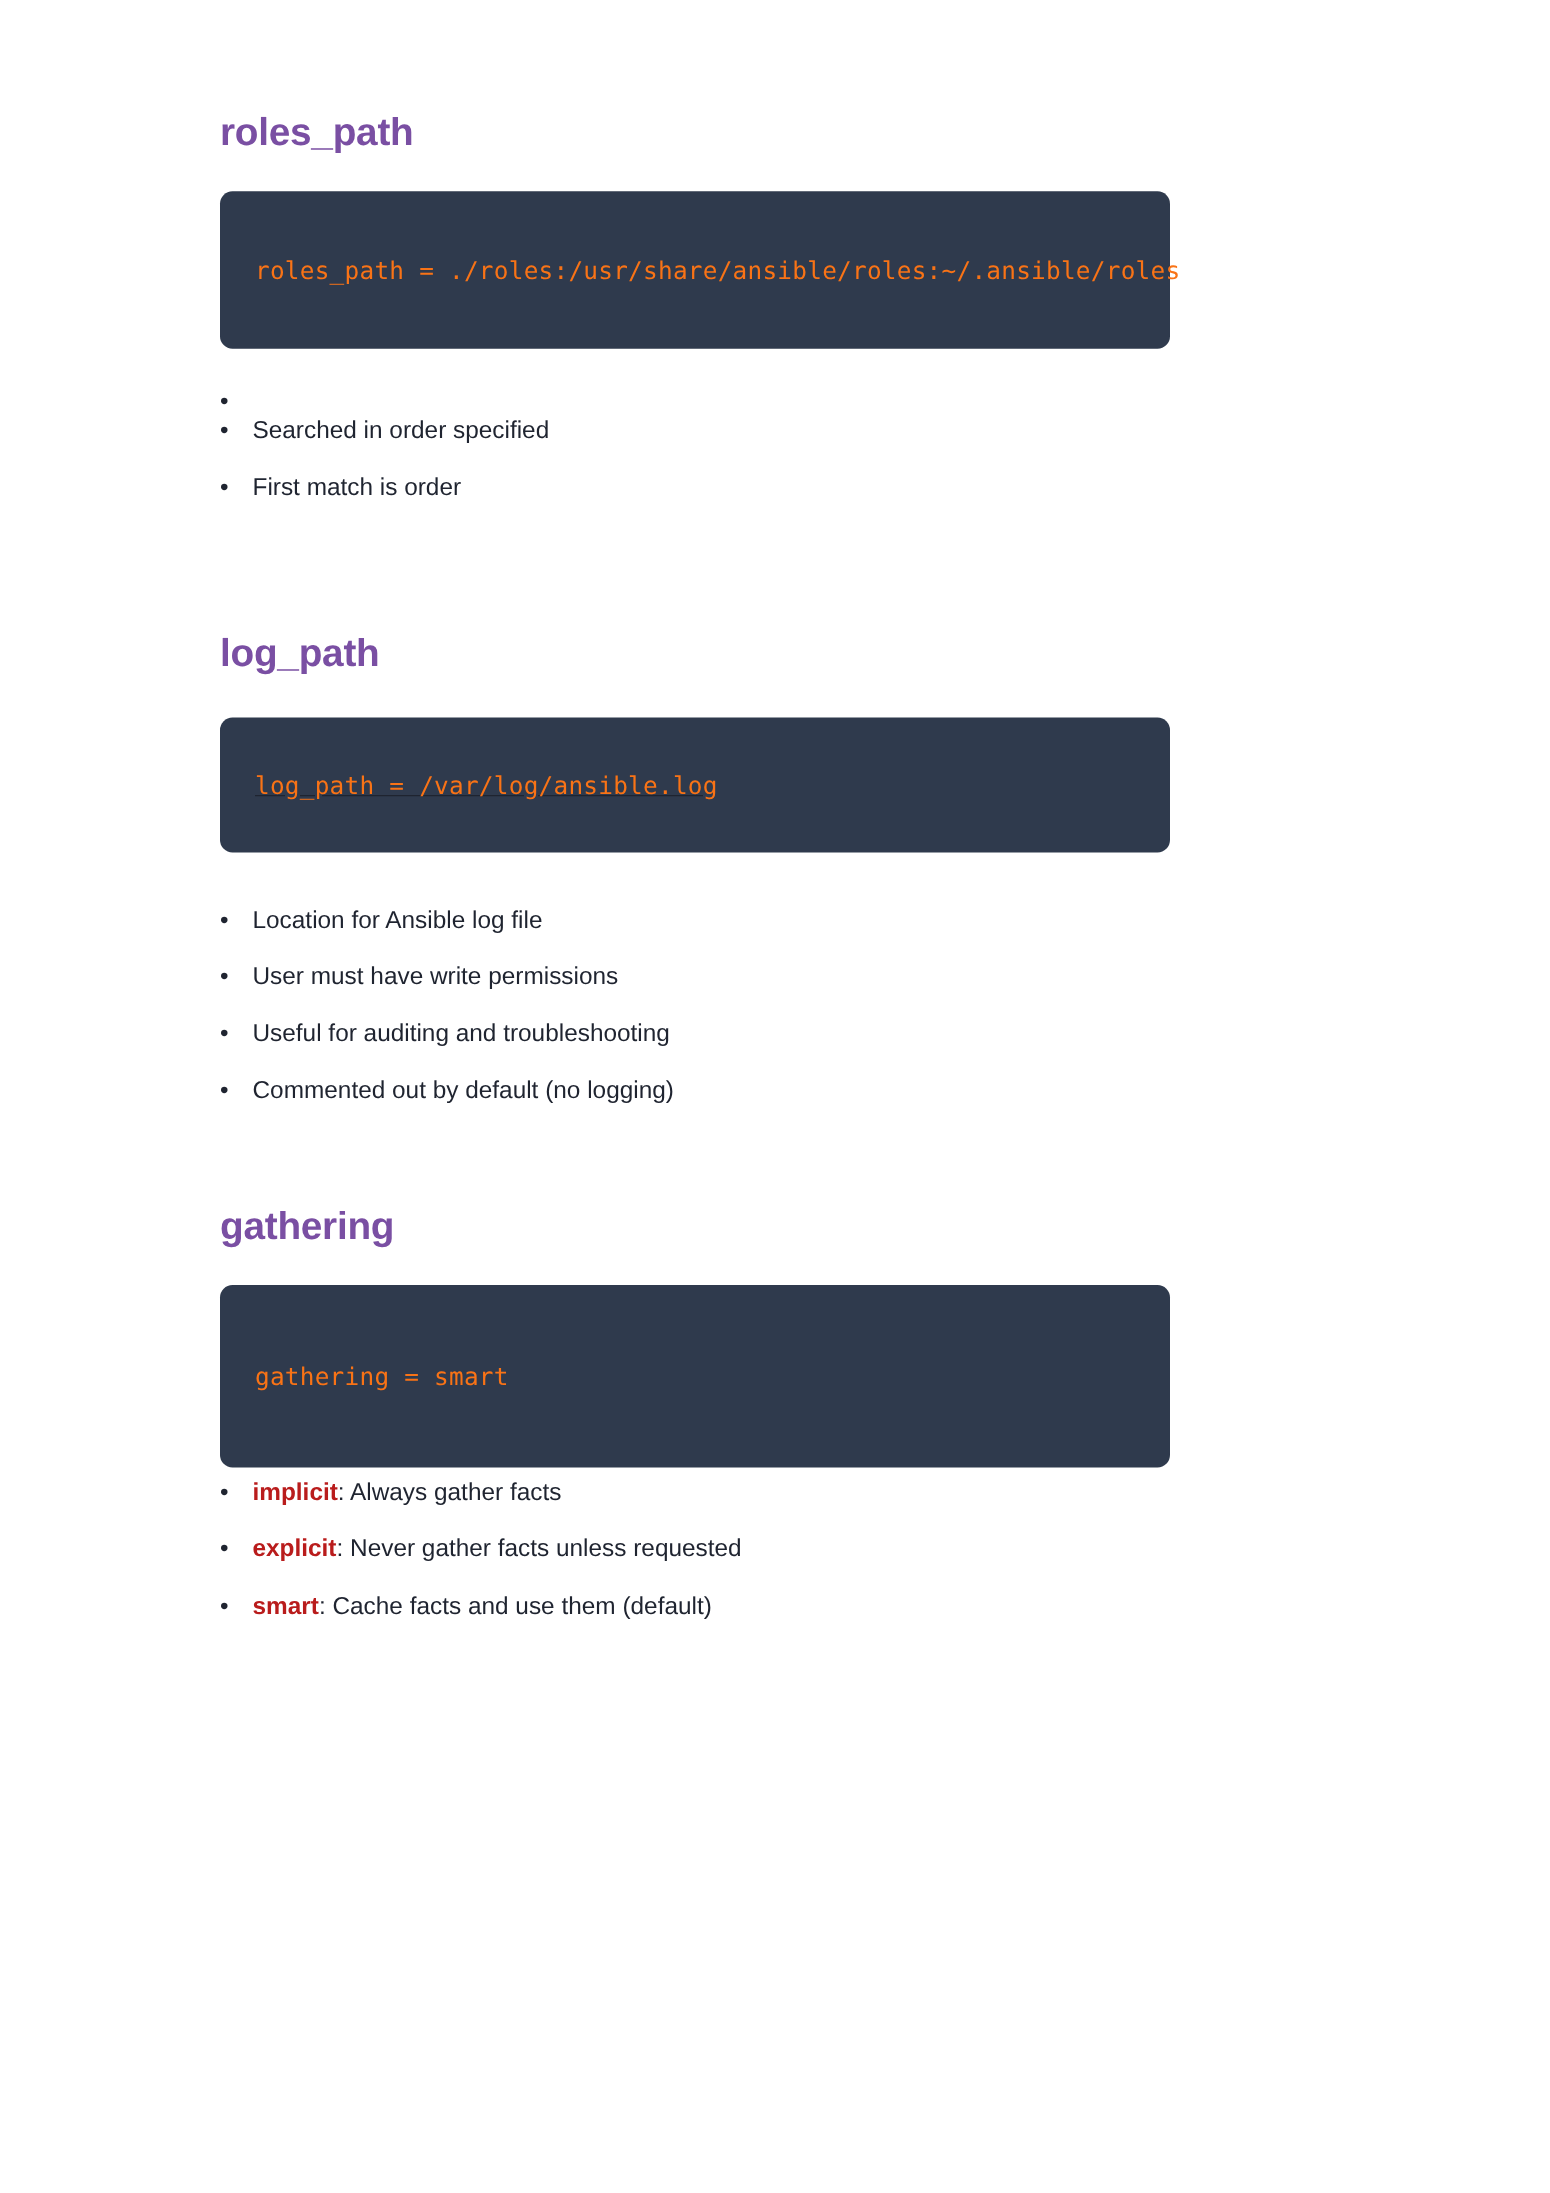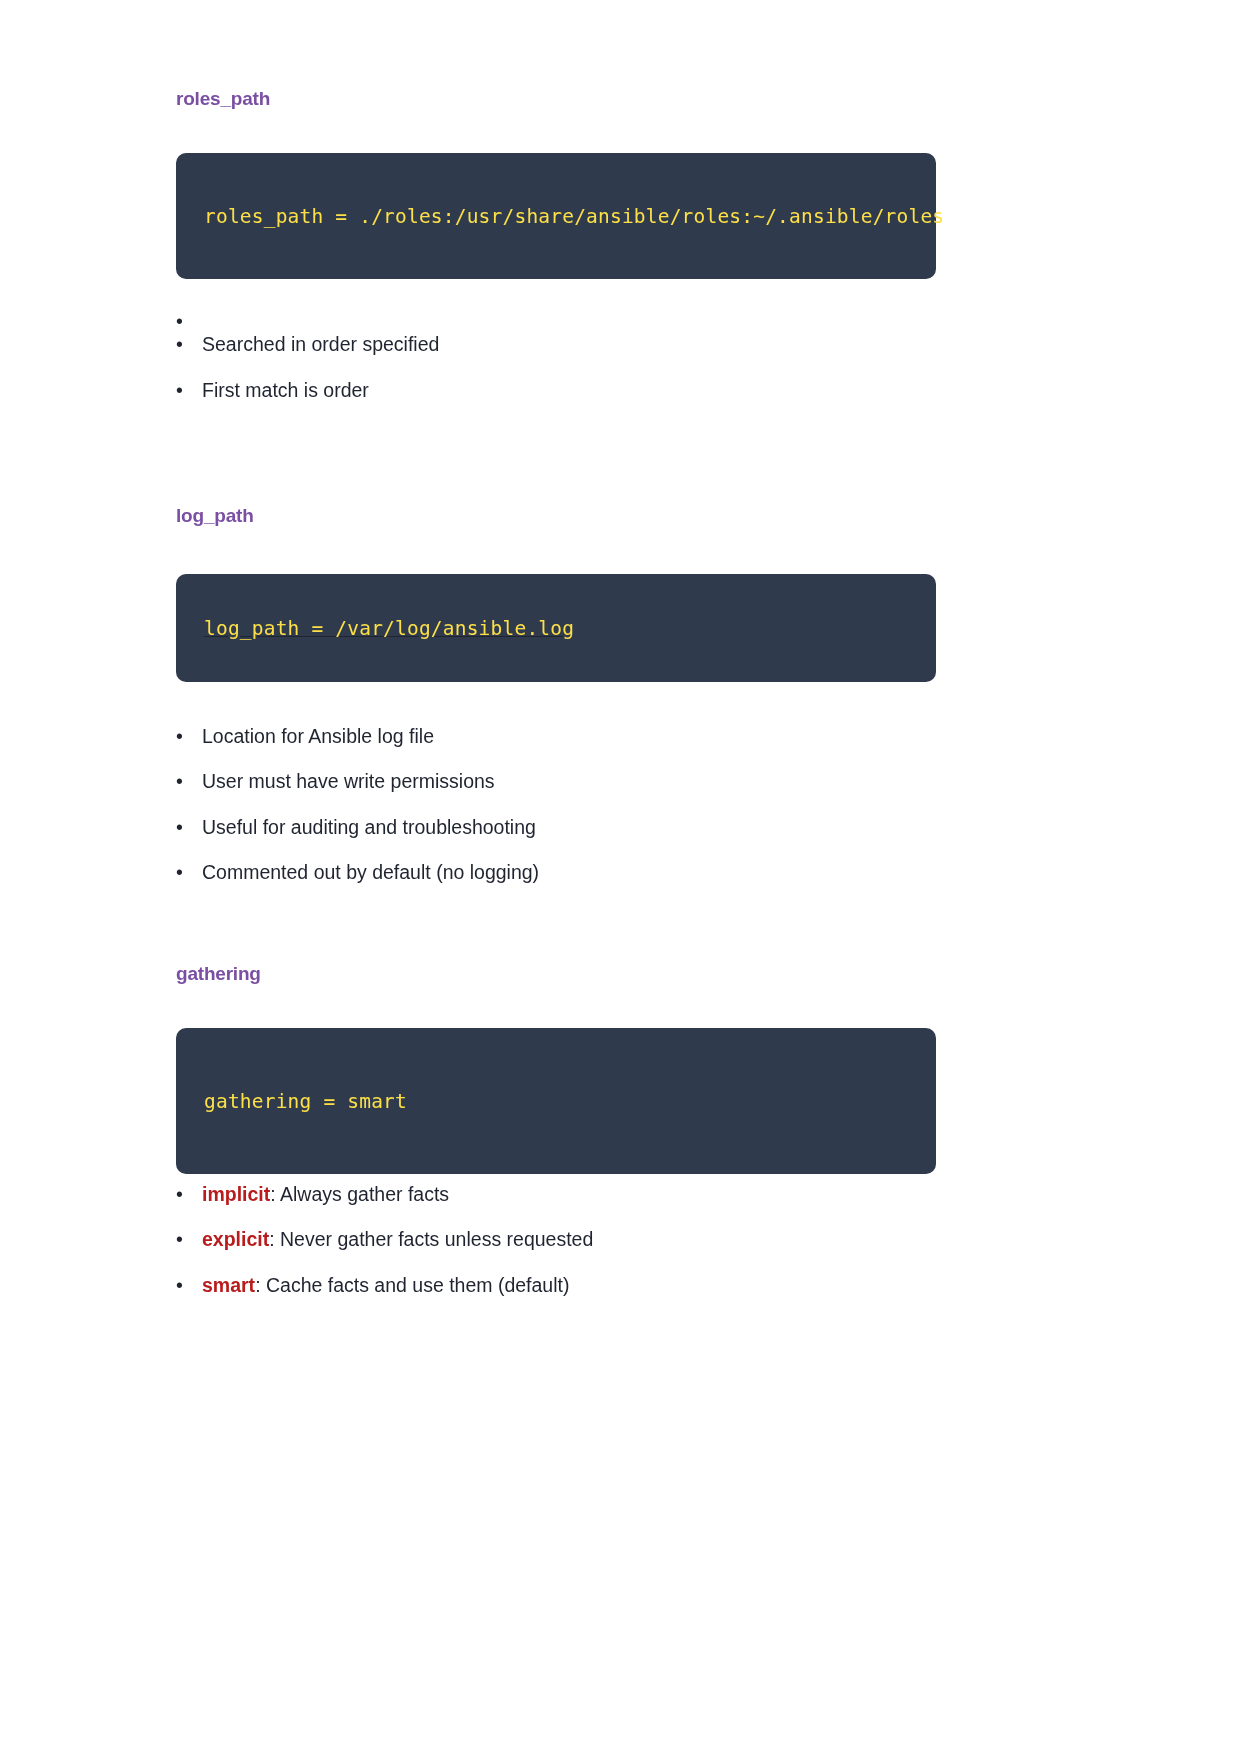--- a/index.html
+++ b/index.html
@@ -19,40 +19,40 @@
     width: 1240px;
     height: 1754px;
     box-sizing: border-box;
     padding: 0;
   }
   .section {
     margin: 0;
   }
   .section-heading {
     color: #7a4fa3;
-    font-size: 19px;
+    font-size: 31px;
     font-weight: bold;
     letter-spacing: -0.2px;
     margin: 0;
     padding: 0;
   }
   .code-block {
     background: #2f3a4d;
     border-radius: 10px;
     box-sizing: border-box;
     width: 760px;
     margin-left: 176px;
     display: flex;
     align-items: center;
     padding-left: 28px;
   }
   .code-line {
     font-family: "DejaVu Sans Mono", monospace;
     font-size: 19.5px;
-    color: #fde047;
+    color: #f97316;
     white-space: pre;
     letter-spacing: 0.2px;
   }
   ul.bullets {
     list-style: none;
     margin: 0;
     padding: 0;
   }
   ul.bullets li {
     position: relative;

